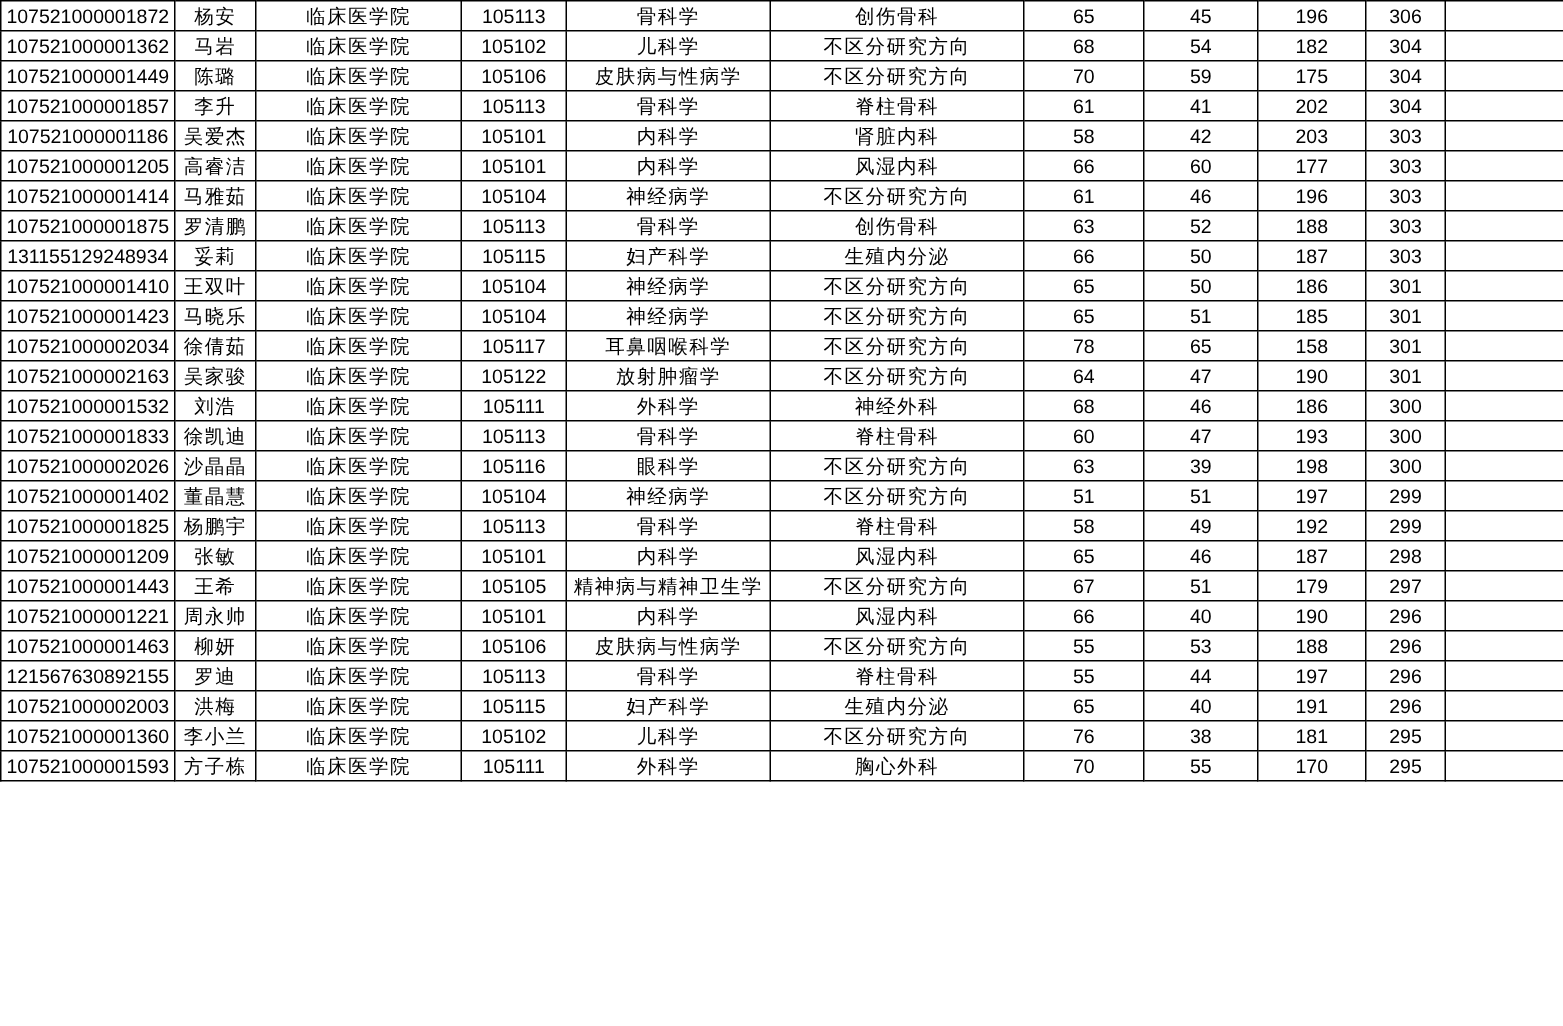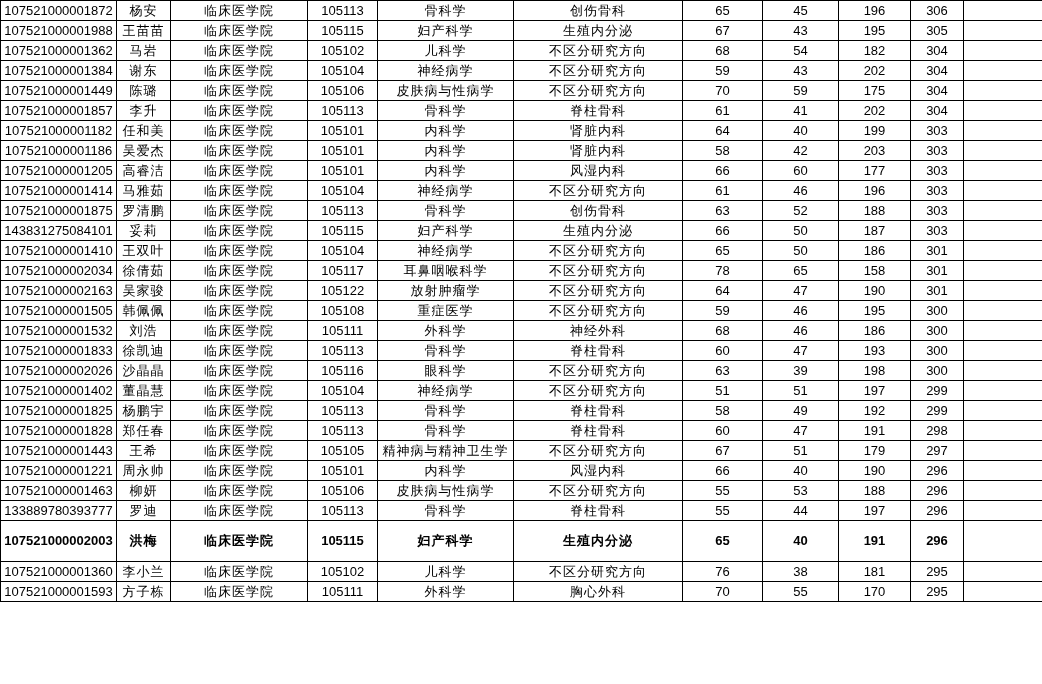--- a/index.html
+++ b/index.html
@@ -72,55 +72,29 @@
           <td>105113</td>
           <td class="cjk">骨科学</td>
           <td class="cjk">创伤骨科</td>
           <td>65</td>
           <td>45</td>
           <td>196</td>
           <td>306</td>
           <td></td>
         </tr>
         <tr>
-          <td>107521000001988</td>
-          <td class="cjk">王苗苗</td>
-          <td class="cjk">临床医学院</td>
-          <td>105115</td>
-          <td class="cjk">妇产科学</td>
-          <td class="cjk">生殖内分泌</td>
-          <td>67</td>
-          <td>43</td>
-          <td>195</td>
-          <td>305</td>
-          <td></td>
-        </tr>
-        <tr>
           <td>107521000001362</td>
           <td class="cjk">马岩</td>
           <td class="cjk">临床医学院</td>
           <td>105102</td>
           <td class="cjk">儿科学</td>
           <td class="cjk">不区分研究方向</td>
           <td>68</td>
           <td>54</td>
           <td>182</td>
-          <td>304</td>
-          <td></td>
-        </tr>
-        <tr>
-          <td>107521000001384</td>
-          <td class="cjk">谢东</td>
-          <td class="cjk">临床医学院</td>
-          <td>105104</td>
-          <td class="cjk">神经病学</td>
-          <td class="cjk">不区分研究方向</td>
-          <td>59</td>
-          <td>43</td>
-          <td>202</td>
           <td>304</td>
           <td></td>
         </tr>
         <tr>
           <td>107521000001449</td>
           <td class="cjk">陈璐</td>
           <td class="cjk">临床医学院</td>
           <td>105106</td>
           <td class="cjk">皮肤病与性病学</td>
           <td class="cjk">不区分研究方向</td>
@@ -134,33 +108,20 @@
           <td>107521000001857</td>
           <td class="cjk">李升</td>
           <td class="cjk">临床医学院</td>
           <td>105113</td>
           <td class="cjk">骨科学</td>
           <td class="cjk">脊柱骨科</td>
           <td>61</td>
           <td>41</td>
           <td>202</td>
           <td>304</td>
-          <td></td>
-        </tr>
-        <tr>
-          <td>107521000001182</td>
-          <td class="cjk">任和美</td>
-          <td class="cjk">临床医学院</td>
-          <td>105101</td>
-          <td class="cjk">内科学</td>
-          <td class="cjk">肾脏内科</td>
-          <td>64</td>
-          <td>40</td>
-          <td>199</td>
-          <td>303</td>
           <td></td>
         </tr>
         <tr>
           <td>107521000001186</td>
           <td class="cjk">吴爱杰</td>
           <td class="cjk">临床医学院</td>
           <td>105101</td>
           <td class="cjk">内科学</td>
           <td class="cjk">肾脏内科</td>
           <td>58</td>
@@ -202,21 +163,21 @@
           <td>105113</td>
           <td class="cjk">骨科学</td>
           <td class="cjk">创伤骨科</td>
           <td>63</td>
           <td>52</td>
           <td>188</td>
           <td>303</td>
           <td></td>
         </tr>
         <tr>
-          <td>143831275084101</td>
+          <td>131155129248934</td>
           <td class="cjk">妥莉</td>
           <td class="cjk">临床医学院</td>
           <td>105115</td>
           <td class="cjk">妇产科学</td>
           <td class="cjk">生殖内分泌</td>
           <td>66</td>
           <td>50</td>
           <td>187</td>
           <td>303</td>
           <td></td>
@@ -228,20 +189,33 @@
           <td>105104</td>
           <td class="cjk">神经病学</td>
           <td class="cjk">不区分研究方向</td>
           <td>65</td>
           <td>50</td>
           <td>186</td>
           <td>301</td>
           <td></td>
         </tr>
         <tr>
+          <td>107521000001423</td>
+          <td class="cjk">马晓乐</td>
+          <td class="cjk">临床医学院</td>
+          <td>105104</td>
+          <td class="cjk">神经病学</td>
+          <td class="cjk">不区分研究方向</td>
+          <td>65</td>
+          <td>51</td>
+          <td>185</td>
+          <td>301</td>
+          <td></td>
+        </tr>
+        <tr>
           <td>107521000002034</td>
           <td class="cjk">徐倩茹</td>
           <td class="cjk">临床医学院</td>
           <td>105117</td>
           <td class="cjk">耳鼻咽喉科学</td>
           <td class="cjk">不区分研究方向</td>
           <td>78</td>
           <td>65</td>
           <td>158</td>
           <td>301</td>
@@ -251,33 +225,20 @@
           <td>107521000002163</td>
           <td class="cjk">吴家骏</td>
           <td class="cjk">临床医学院</td>
           <td>105122</td>
           <td class="cjk">放射肿瘤学</td>
           <td class="cjk">不区分研究方向</td>
           <td>64</td>
           <td>47</td>
           <td>190</td>
           <td>301</td>
-          <td></td>
-        </tr>
-        <tr>
-          <td>107521000001505</td>
-          <td class="cjk">韩佩佩</td>
-          <td class="cjk">临床医学院</td>
-          <td>105108</td>
-          <td class="cjk">重症医学</td>
-          <td class="cjk">不区分研究方向</td>
-          <td>59</td>
-          <td>46</td>
-          <td>195</td>
-          <td>300</td>
           <td></td>
         </tr>
         <tr>
           <td>107521000001532</td>
           <td class="cjk">刘浩</td>
           <td class="cjk">临床医学院</td>
           <td>105111</td>
           <td class="cjk">外科学</td>
           <td class="cjk">神经外科</td>
           <td>68</td>
@@ -332,29 +293,29 @@
           <td>105113</td>
           <td class="cjk">骨科学</td>
           <td class="cjk">脊柱骨科</td>
           <td>58</td>
           <td>49</td>
           <td>192</td>
           <td>299</td>
           <td></td>
         </tr>
         <tr>
-          <td>107521000001828</td>
-          <td class="cjk">郑任春</td>
-          <td class="cjk">临床医学院</td>
-          <td>105113</td>
-          <td class="cjk">骨科学</td>
-          <td class="cjk">脊柱骨科</td>
-          <td>60</td>
-          <td>47</td>
-          <td>191</td>
+          <td>107521000001209</td>
+          <td class="cjk">张敏</td>
+          <td class="cjk">临床医学院</td>
+          <td>105101</td>
+          <td class="cjk">内科学</td>
+          <td class="cjk">风湿内科</td>
+          <td>65</td>
+          <td>46</td>
+          <td>187</td>
           <td>298</td>
           <td></td>
         </tr>
         <tr>
           <td>107521000001443</td>
           <td class="cjk">王希</td>
           <td class="cjk">临床医学院</td>
           <td>105105</td>
           <td class="cjk">精神病与精神卫生学</td>
           <td class="cjk">不区分研究方向</td>
@@ -384,21 +345,21 @@
           <td>105106</td>
           <td class="cjk">皮肤病与性病学</td>
           <td class="cjk">不区分研究方向</td>
           <td>55</td>
           <td>53</td>
           <td>188</td>
           <td>296</td>
           <td></td>
         </tr>
         <tr>
-          <td>133889780393777</td>
+          <td>121567630892155</td>
           <td class="cjk">罗迪</td>
           <td class="cjk">临床医学院</td>
           <td>105113</td>
           <td class="cjk">骨科学</td>
           <td class="cjk">脊柱骨科</td>
           <td>55</td>
           <td>44</td>
           <td>197</td>
           <td>296</td>
           <td></td>

